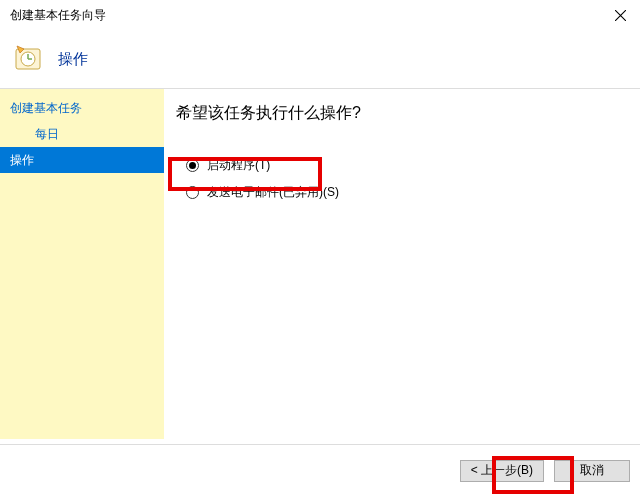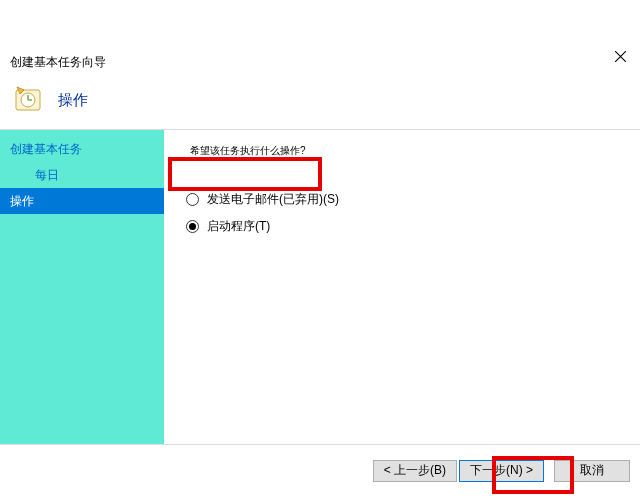--- a/index.html
+++ b/index.html
@@ -9,25 +9,24 @@
     color: #000;
     background: #fff;
     width: 640px;
     height: 502px;
     overflow: hidden;
     position: relative;
   }
   .titlebar {
     height: 30px;
     display: flex;
-    align-items: flex-end;
+    align-items: center;
     justify-content: space-between;
     padding: 0 0 0 10px;
     background: #fff;
-    margin-top: 41px;
   }
   .titlebar-title { font-size: 12px; }
   .close-btn {
     width: 40px;
     height: 30px;
     display: flex;
     align-items: center;
     justify-content: center;
     cursor: pointer;
   }
@@ -50,43 +49,43 @@
     background: #ddd;
     margin: 0;
   }
   .body {
     display: flex;
     height: 350px;
   }
   .sidebar {
     width: 164px;
     padding-top: 6px;
-    background: #5eead4;
+    background: #fef9c3;
   }
   .sidebar-item {
     padding: 4px 0 4px 10px;
     font-size: 12px;
     color: #0066cc;
     cursor: pointer;
     line-height: 1.5;
   }
   .sidebar-item.indent { padding-left: 35px; }
   .sidebar-item.active {
     background: #0078d7;
     color: #fff;
   }
   .main {
     flex: 1;
     padding: 14px 20px 0 12px;
     position: relative;
   }
   .prompt {
-    font-size: 10px;
+    font-size: 16px;
     margin-bottom: 28px;
-    margin-left: 14px;
+    margin-left: 0;
   }
   .radio-group { margin-left: 6px; }
   .radio-row {
     display: flex;
     align-items: center;
     gap: 8px;
     padding: 5px 4px;
     font-size: 12px;
   }
   .radio {
@@ -173,33 +172,32 @@
 <div class="body">
   <div class="sidebar" id="sidebar">
       <div class="sidebar-item">创建基本任务</div>
       <div class="sidebar-item indent">每日</div>
       <div class="sidebar-item active">操作</div>
     </div>
   <div class="main">
     <div class="prompt">希望该任务执行什么操作?</div>
     <div class="radio-group" id="radios">
         <label class="radio-row">
+          <span class="radio checked"></span>
+          <span>启动程序(T)</span>
+        </label>
+        <label class="radio-row">
           <span class="radio"></span>
           <span>发送电子邮件(已弃用)(S)</span>
         </label>
-        <label class="radio-row">
-          <span class="radio checked"></span>
-          <span>启动程序(T)</span>
-        </label>
       </div>
   </div>
 </div>
 
 <div class="footer">
   <button class="btn">&lt; 上一步(B)</button>
-  <button class="btn default">下一步(N) &gt;</button>
   <span class="cancel-wrap">
     <button class="btn">取消</button>
   </span>
 </div>
 
 <div class="highlight-box hl1"></div>
 <div class="highlight-box hl2"></div>
 
 </body></html>

